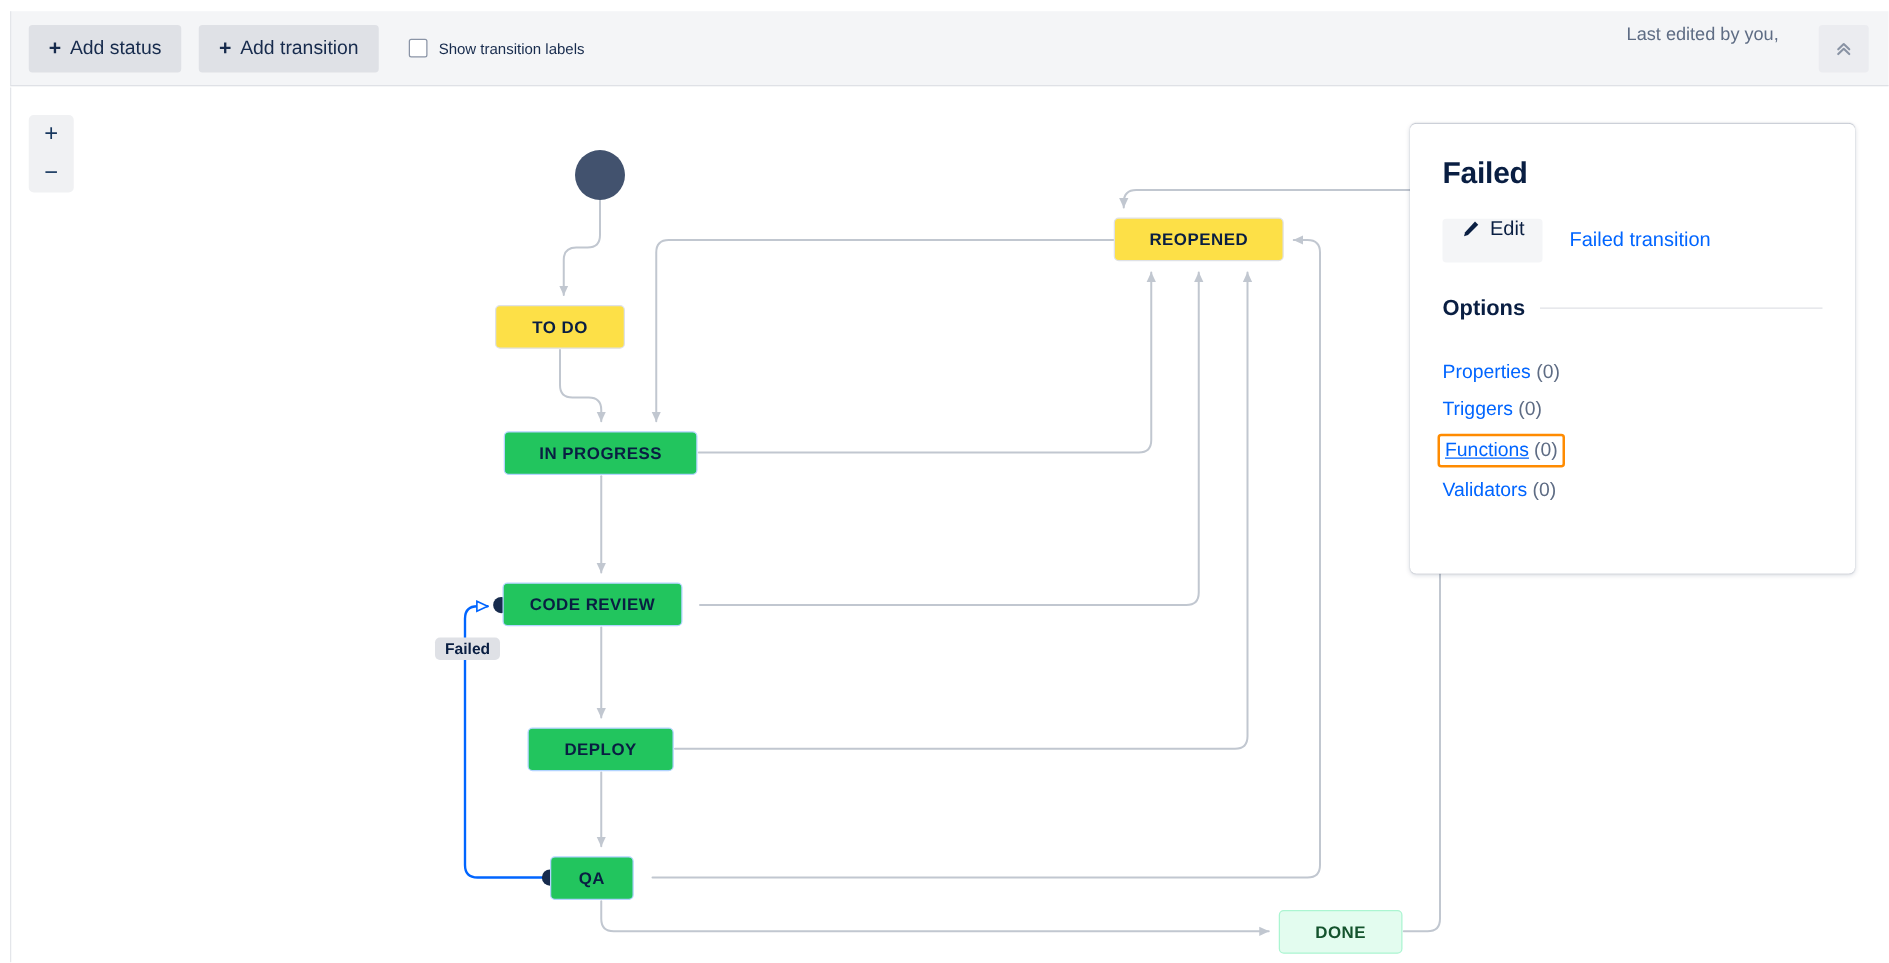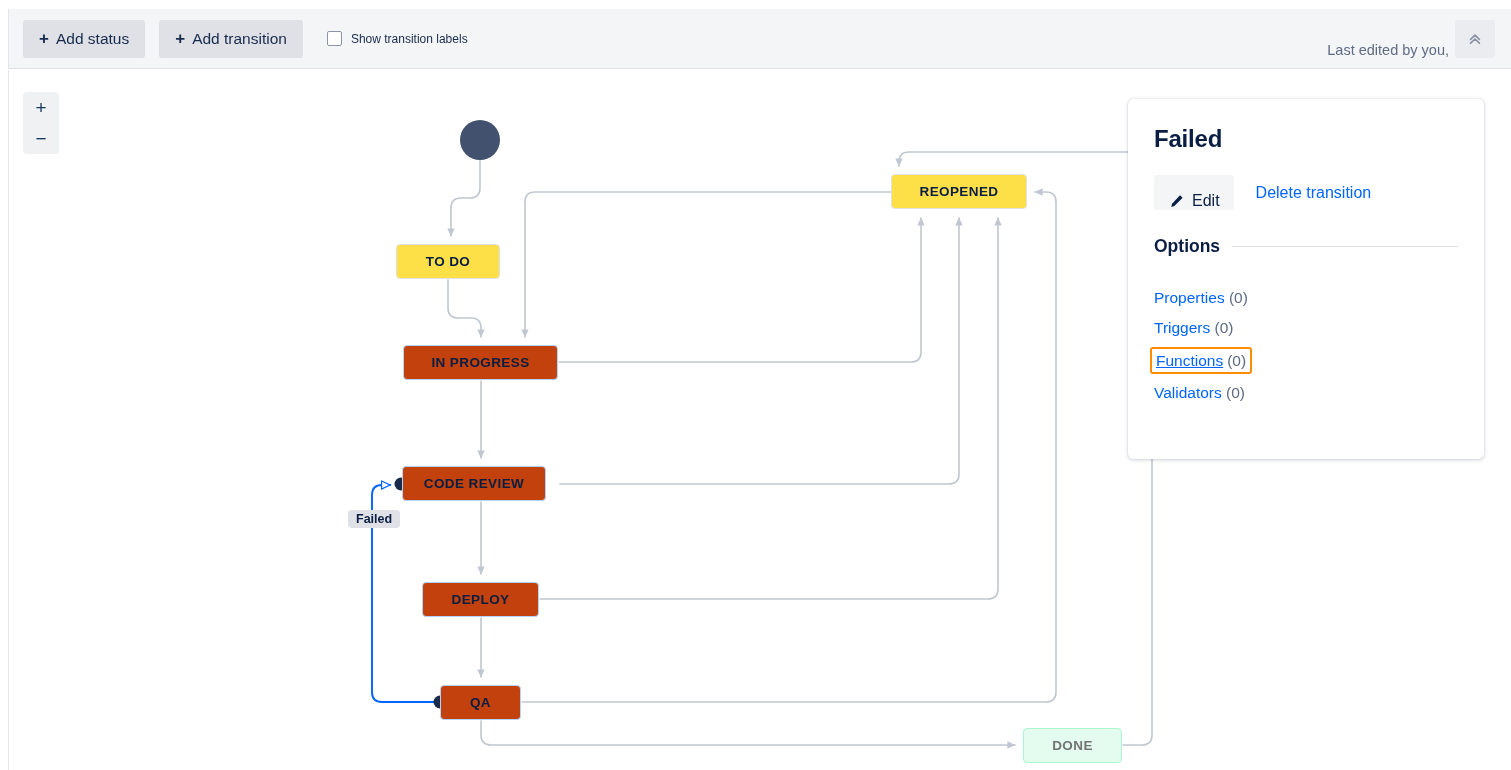--- a/index.html
+++ b/index.html
@@ -67,22 +67,22 @@
     background: #ffffff;
     display: inline-block;
   }
   .cb-label {
     font-size: 12px;
     color: #172b4d;
   }
   .tb-right {
     margin-left: auto;
     display: flex;
-    align-items: flex-end;
-    gap: 6px;
+    align-items: flex-start;
+    gap: 32px;
   }
   .last-edited {
     font-size: 14.5px;
     color: #5e6c84;
     white-space: nowrap;
   }
   .collapse-btn {
     width: 40px; height: 38px;
     background: #ebecf0;
     border: none;
@@ -140,22 +140,22 @@
     border-radius: 4px;
     font-size: 13.5px;
     font-weight: bold;
     letter-spacing: 0.4px;
     color: #091e42;
     z-index: 3;
     cursor: pointer;
     user-select: none;
   }
   .node.grey  { background: #fde047; border: 1px solid #dfe1e6; }
-  .node.blue  { background: #c2410c; border: 1px solid #b3d4ff; }
-  .node.green { background: #e3fcef; border: 1px solid #abf5d1; color: #737373; }
+  .node.blue  { background: #22c55e; border: 1px solid #b3d4ff; }
+  .node.green { background: #e3fcef; border: 1px solid #abf5d1; color: #14532d; }
 
   .start-dot {
     position: absolute;
     width: 40px; height: 40px;
     border-radius: 50%;
     background: #42526e;
     z-index: 3;
   }
 
   .edge-label {
@@ -190,21 +190,21 @@
     letter-spacing: -0.2px;
   }
   .panel-actions {
     display: flex;
     align-items: center;
     gap: 22px;
     margin-bottom: 26px;
   }
   .edit-btn {
     display: inline-flex;
-    align-items: flex-end;
+    align-items: flex-start;
     gap: 7px;
     height: 35px;
     padding: 0 14px;
     background: #f4f5f7;
     border: none;
     border-radius: 3px;
     font-size: 16px;
     color: #091e42;
     font-family: "Liberation Sans", sans-serif;
     cursor: pointer;
@@ -340,21 +340,21 @@
         </div>
         <div class="node blue" style="left: 394px; top: 275px; width: 155px; height: 35px;">
           <span>IN PROGRESS</span>
         </div>
         <div class="node blue" style="left: 393px; top: 396px; width: 144px; height: 35px;">
           <span>CODE REVIEW</span>
         </div>
         <div class="node blue" style="left: 413px; top: 512px; width: 117px; height: 35px;">
           <span>DEPLOY</span>
         </div>
-        <div class="node blue" style="left: 431px; top: 615px; width: 81px; height: 35px;">
+        <div class="node blue" style="left: 431px; top: 615px; width: 67px; height: 35px;">
           <span>QA</span>
         </div>
         <div class="node grey" style="left: 882px; top: 104px; width: 136px; height: 35px;">
           <span>REOPENED</span>
         </div>
         <div class="node green" style="left: 1014px; top: 658px; width: 99px; height: 35px;">
           <span>DONE</span>
         </div>
       </div>
 
@@ -364,21 +364,21 @@
   <div class="side-panel">
     <h1 class="panel-title">Failed</h1>
 
     <div class="panel-actions">
       <button class="edit-btn">
         <svg width="17" height="17" viewBox="0 0 17 17">
           <path d="M12.0 2.2 L14.6 4.8 L6.4 13.0 L3.2 13.9 L4.1 10.7 Z" fill="#091e42"></path>
         </svg>
         <span>Edit</span>
       </button>
-      <span class="delete-link">Delete transition</span>
+      <span class="delete-link">Failed transition</span>
     </div>
 
     <div class="opt-head">
       <span class="opt-head-txt">Options</span>
       <span class="opt-rule"></span>
     </div>
 
     <div class="opt-list" id="options-list">
         <div class="opt-row"><span class="opt-link">Properties</span><span> (0)</span></div>
         <div class="opt-row"><span class="opt-link">Triggers</span><span> (0)</span></div>

